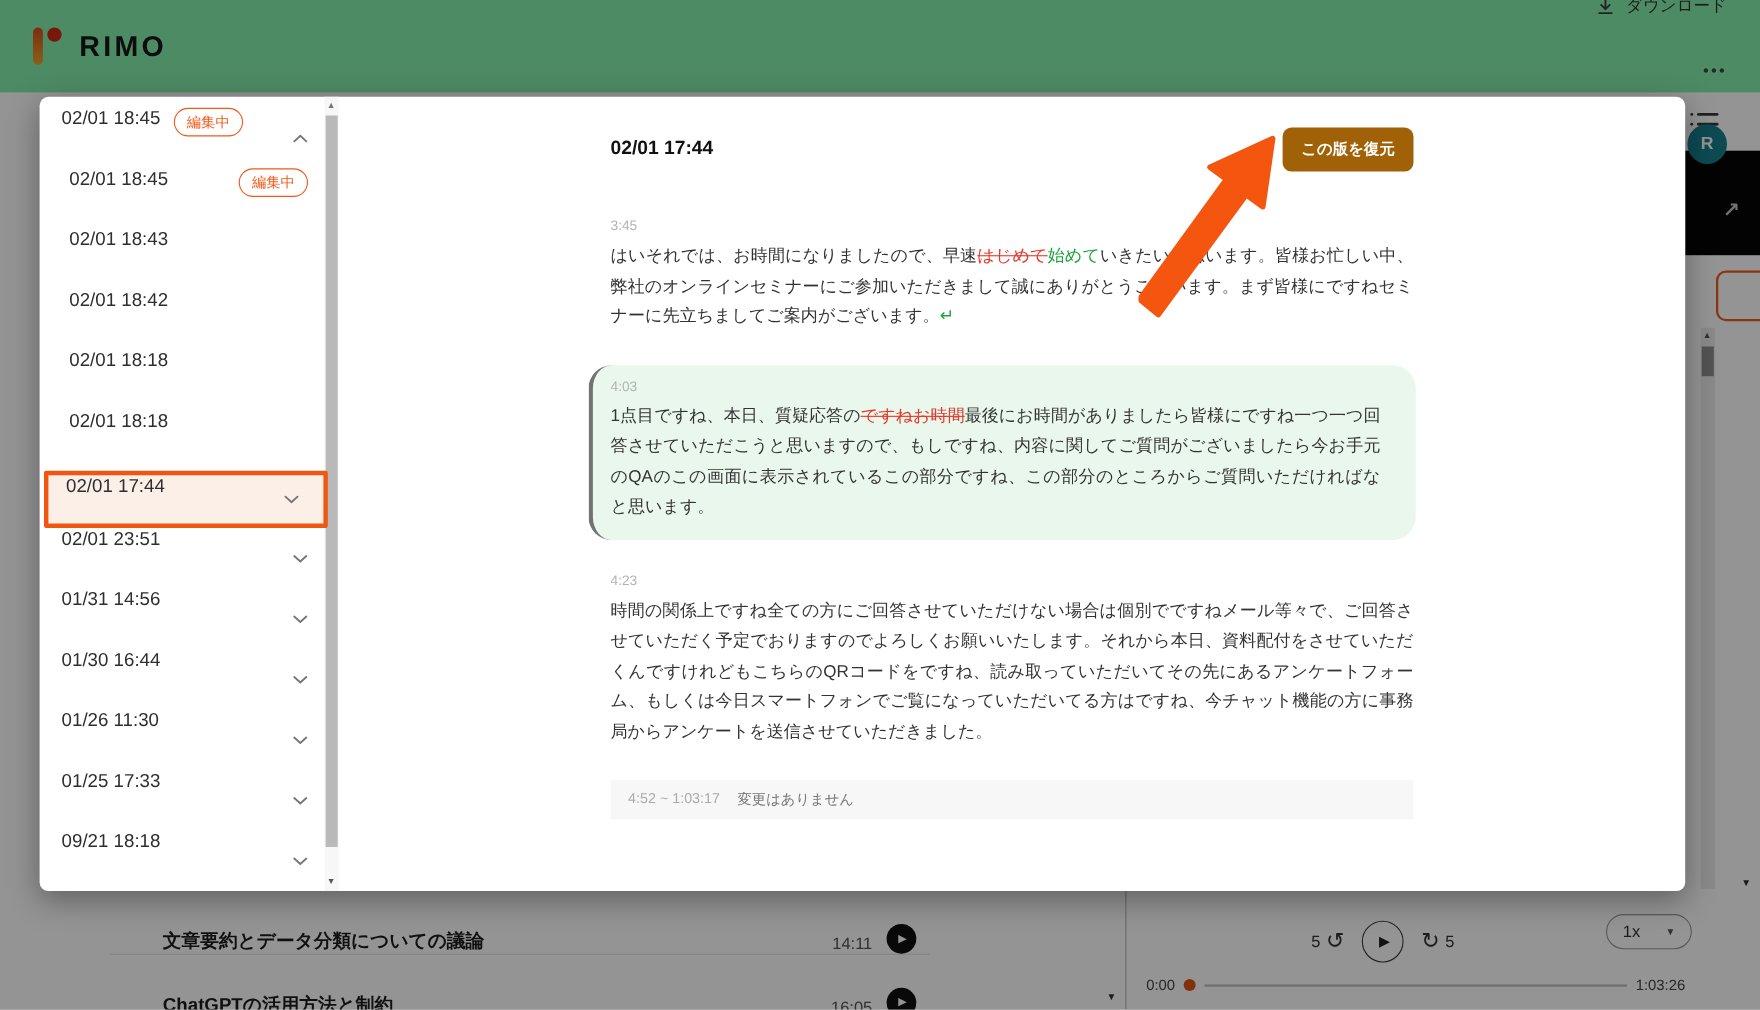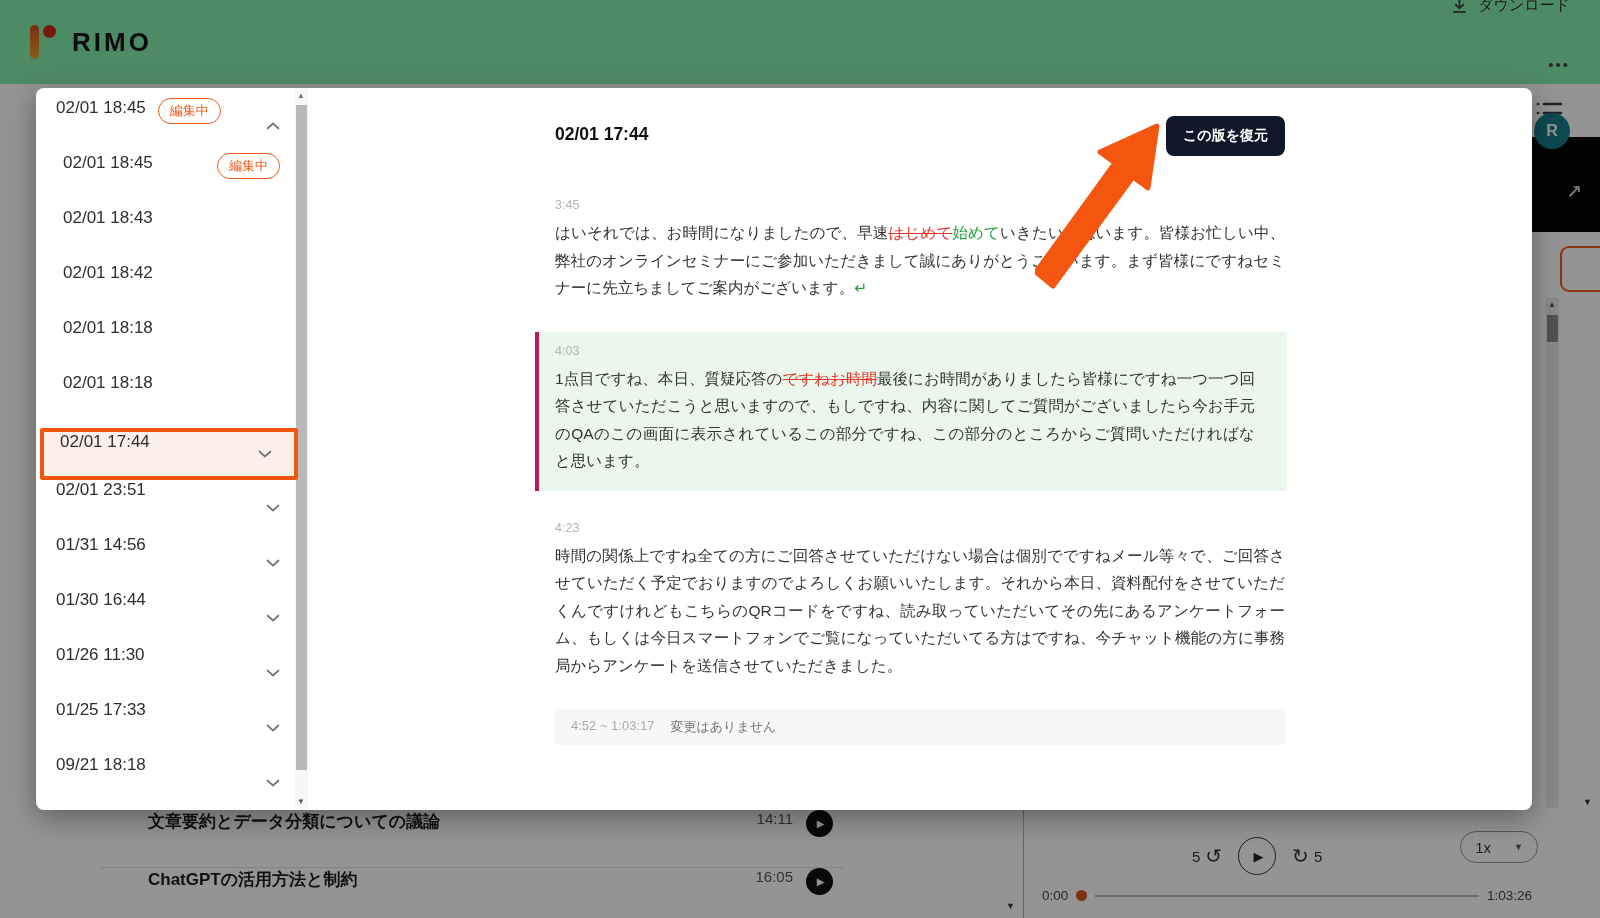--- a/index.html
+++ b/index.html
@@ -11,21 +11,21 @@
   .logo-mark{position:relative;width:30px;height:40px;}
   .logo-bar{position:absolute;left:0;top:3px;width:9px;height:34px;border-radius:5px;background:linear-gradient(#d94d1d,#e9a72b);}
   .logo-dot{position:absolute;left:13px;top:3px;width:13px;height:13px;border-radius:50%;background:#cc2a16;}
   .logo-text{font-size:26px;font-weight:800;letter-spacing:3px;color:#171717;}
   .hdr-right{margin-left:auto;display:flex;align-items:flex-end;gap:40px;flex-direction:column;}
   .hdr-act{display:flex;align-items:center;gap:9px;font-size:15px;color:#333;cursor:pointer;}
   .hdr-more{font-size:15px;letter-spacing:2px;color:#444;cursor:pointer;}
   .avatar{width:36px;height:36px;border-radius:50%;background:#17808d;color:#fff;font-size:16px;font-weight:700;display:flex;align-items:center;justify-content:center;}
   
   .topics{position:absolute;left:100px;top:810px;width:745px;}
-  .topic-row{position:relative;height:58px;display:flex;align-items:flex-start;padding-left:48px;box-sizing:border-box;border-bottom:1px solid #e2e2e2;}
+  .topic-row{position:relative;height:58px;display:flex;align-items:flex-end;padding-left:48px;box-sizing:border-box;border-bottom:1px solid #e2e2e2;}
   .topic-title{font-size:17px;font-weight:600;color:#1d1d1d;}
   .topic-time{position:absolute;right:52px;font-size:15px;color:#555;}
   .topic-play{position:absolute;right:12px;width:27px;height:27px;border-radius:50%;background:#101010;color:#fff;display:flex;align-items:center;justify-content:center;font-size:10px;padding-left:2px;box-sizing:border-box;}
   .mid-scroll-down{position:absolute;left:1006px;top:901px;font-size:9px;color:#333;}
   .player{position:absolute;left:1023px;top:805px;right:0;bottom:0;border-left:1px solid #b5b5b5;}
   .pc-row{position:absolute;left:168px;top:32px;display:flex;align-items:center;gap:16px;color:#333;}
   .pc-skip{display:flex;align-items:center;gap:5px;font-size:15px;}
   .pc-rot{font-size:20px;line-height:1;}
   .pc-play{width:38px;height:38px;border-radius:50%;border:1.5px solid #3c3c3c;display:flex;align-items:center;justify-content:center;font-size:13px;color:#222;padding-left:3px;box-sizing:border-box;}
   .pc-speed{position:absolute;right:62px;top:26px;height:30px;border:1px solid #9a9a9a;border-radius:16px;display:flex;align-items:center;gap:23px;padding:0 14px;font-size:15px;color:#333;}
@@ -56,26 +56,26 @@
   .vrow.selected .chev{right:22px;}
   .vsb{position:absolute;right:0;top:0;bottom:0;width:13px;background:#f7f7f7;}
   .vsb-up{position:absolute;left:2px;top:3px;font-size:8px;color:#777;}
   .vsb-thumb{position:absolute;left:1px;top:17px;width:11px;height:665px;background:#b9b9b9;}
   .vsb-down{position:absolute;left:2px;bottom:4px;font-size:8px;color:#555;}
   
   .vdetail{flex:1;position:relative;overflow:hidden;}
   .vcol{width:730px;margin:0 auto;padding-top:28px;}
   .vhead{display:flex;justify-content:space-between;align-items:flex-start;}
   .vtitle{font-size:17.5px;font-weight:700;color:#111;padding-top:8px;}
-  .restore-btn{background:#0f172a;color:#fff;font-size:14px;font-weight:700;border:none;border-radius:8px;padding:11px 17px;cursor:pointer;font-family:inherit;}
+  .restore-btn{background:#a16207;color:#fff;font-size:14px;font-weight:700;border:none;border-radius:8px;padding:11px 17px;cursor:pointer;font-family:inherit;}
   .seg{margin-top:30px;}
   .seg.first{margin-top:42px;}
   .seg-time{font-size:12.5px;color:#b3b3b3;margin-bottom:7px;}
   .seg-text{font-size:15.5px;line-height:27.5px;color:#333;text-align:justify;}
-  .seg.hl{background:#e9f7ec;border-left:4px solid #be185d;padding:12px 32px 16px 16px;margin-left:-20px;margin-right:-2px;}
+  .seg.hl{background:#e9f7ec;border-left:4px solid #737373;padding:12px 32px 16px 16px;margin-left:-20px;margin-right:-2px;border-radius:21px;}
   .removed{color:#e5372b;text-decoration:line-through;}
   .added{color:#1fa23c;}
   .nochange{margin-top:30px;background:#f7f7f7;padding:9px 16px;font-size:13px;display:flex;gap:16px;align-items:flex-start;}
   .nc-range{color:#ababab;}
   .nc-label{color:#757575;}
   
   .annot{position:absolute;left:1035px;top:116px;z-index:40;pointer-events:none;}
 </style>
 </head>
 <body>

